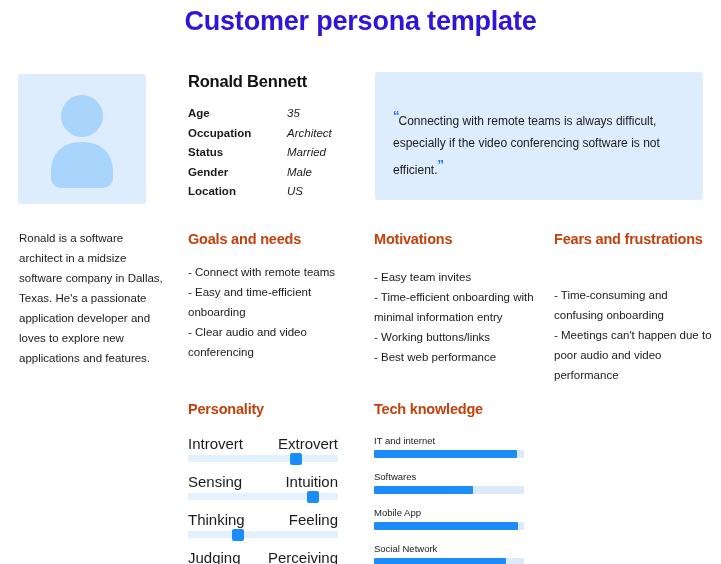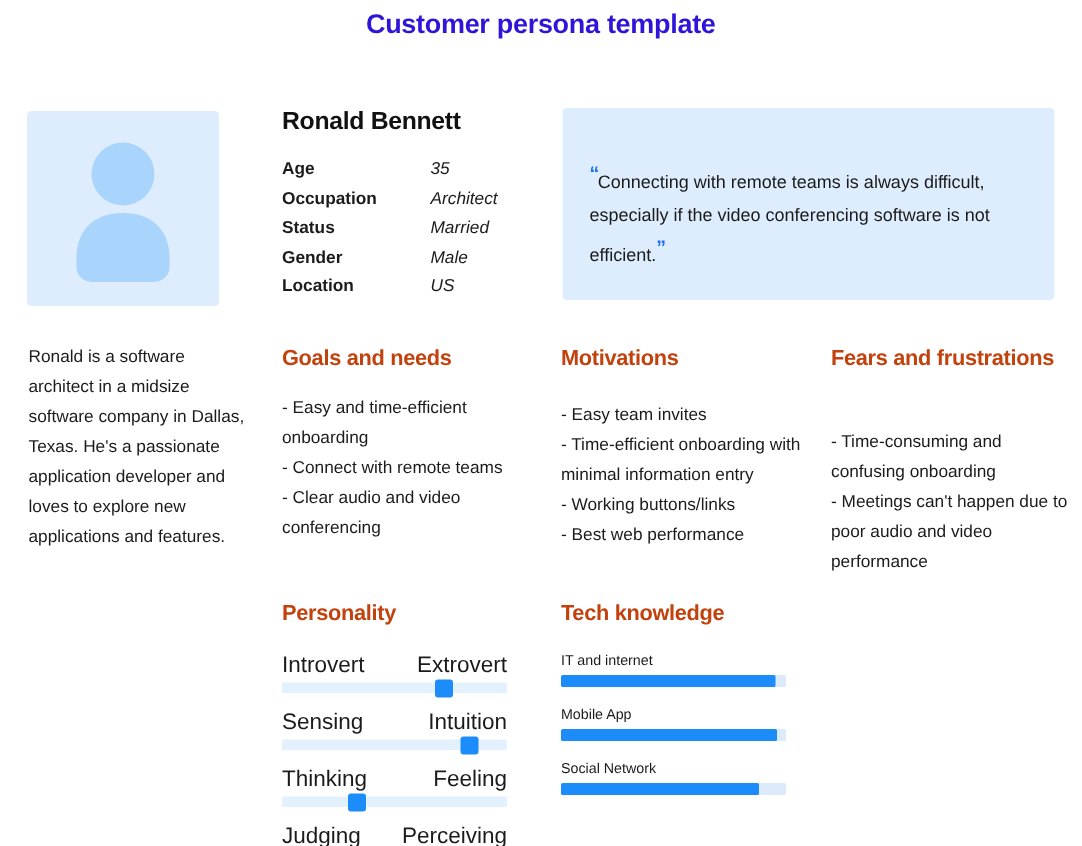--- a/index.html
+++ b/index.html
@@ -17,21 +17,21 @@
     background: #ffffff;
   }
 
   
   .title {
     position: absolute;
     left: 0;
     top: 6px;
     width: 721px;
     text-align: center;
-    font-size: 18px;
+    font-size: 27px;
     font-weight: bold;
     letter-spacing: -0.2px;
     color: #2f15d9;
   }
 
   
   .avatar-box {
     position: absolute;
     left: 18px;
     top: 74px;
@@ -238,22 +238,22 @@
   </div>
 
   <div class="quote-box">
     <div class="quote-text">
       <span class="qmark">“</span><span>Connecting with remote teams is always difficult, especially if the video conferencing software is not efficient.</span><span class="qmark close">”</span>
     </div>
   </div>
 
   <div class="sec-title c2 goals-title">Goals and needs</div>
   <div class="sec-list c2 goals-list">
+    <div>- Connect with remote teams</div>
     <div>- Easy and time-efficient onboarding</div>
-    <div>- Connect with remote teams</div>
     <div>- Clear audio and video conferencing</div>
   </div>
 
   <div class="sec-title c3 motiv-title">Motivations</div>
   <div class="sec-list c3 motiv-list">
     <div>- Easy team invites</div>
     <div>- Time-efficient onboarding with minimal information entry</div>
     <div>- Working buttons/links</div>
     <div>- Best web performance</div>
   </div>
@@ -312,20 +312,26 @@
   <div class="sec-title c3 tech-title">Tech knowledge</div>
   <div class="bar-group">
 
     <div class="bar-row">
       <div class="bar-label">IT and internet</div>
       <div class="bar-track">
         <div class="bar-fill" style="width: 95%;"></div>
       </div>
     </div>
 
+    <div class="bar-row">
+      <div class="bar-label">Softwares</div>
+      <div class="bar-track">
+        <div class="bar-fill" style="width: 66%;"></div>
+      </div>
+    </div>
 
     <div class="bar-row">
       <div class="bar-label">Mobile App</div>
       <div class="bar-track">
         <div class="bar-fill" style="width: 96%;"></div>
       </div>
     </div>
 
     <div class="bar-row">
       <div class="bar-label">Social Network</div>

